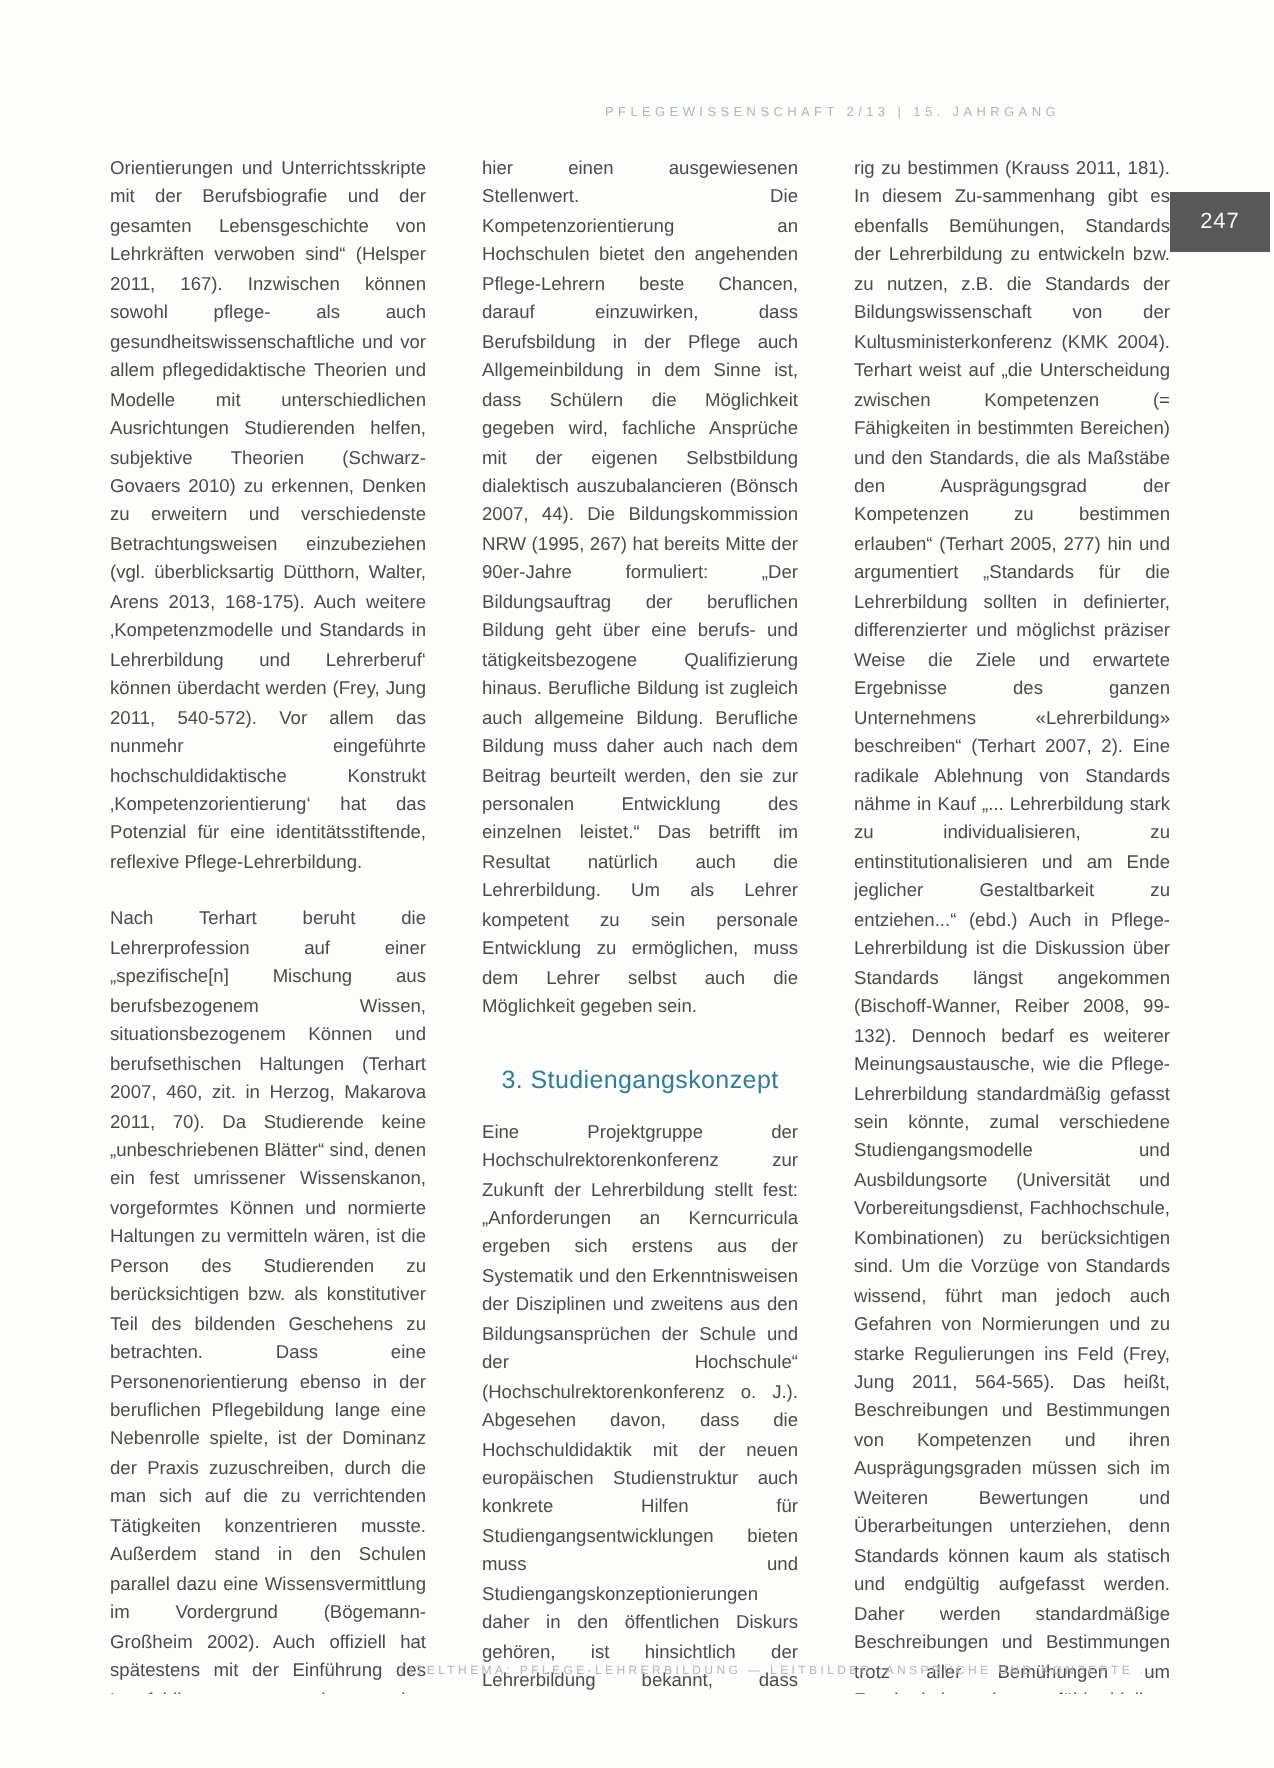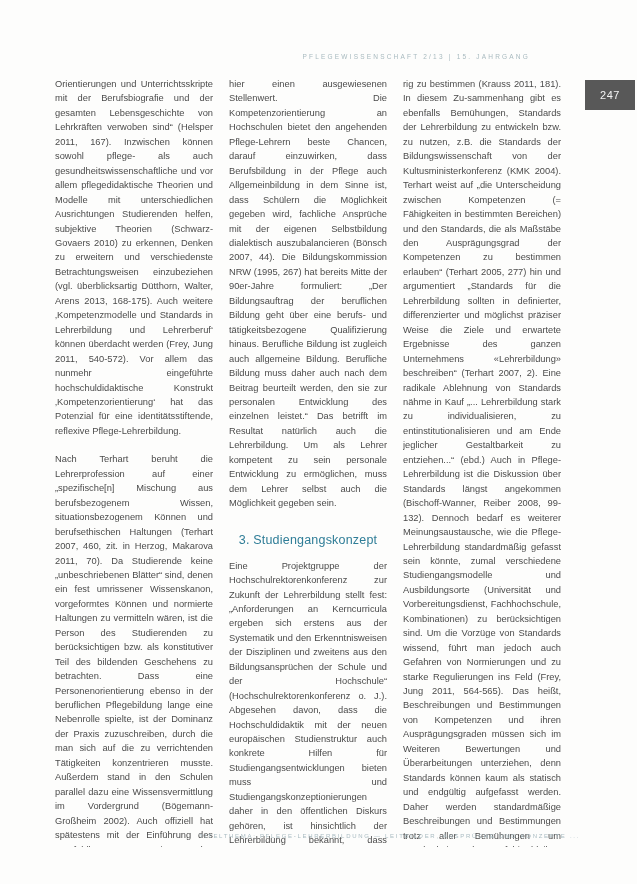--- a/index.html
+++ b/index.html
@@ -19,34 +19,34 @@
     top: 53px; left: 0; width: 530px;
     text-align: right;
     font-size: 6.5px;
     letter-spacing: 2.2px;
     color: #a8babf;
     text-transform: uppercase;
     white-space: nowrap;
   }
   .page-badge {
     position: absolute;
-    top: 80px; right: 2px;
+    top: 96px; right: 2px;
     width: 50px; height: 30px;
     background: #585858;
     color: #f4f4f4;
     font-size: 11px;
     line-height: 30px;
     text-align: center;
     letter-spacing: 0.5px;
   }
   .columns {
     position: absolute;
     top: 77px; left: 55px;
     display: flex;
-    gap: 16px;
+    gap: 28px;
   }
   .col {
     width: 158px;
     height: 770px;
     overflow: hidden;
   }
   .col p {
     margin: 0;
     font-size: 9.3px;
     line-height: 14.45px;

